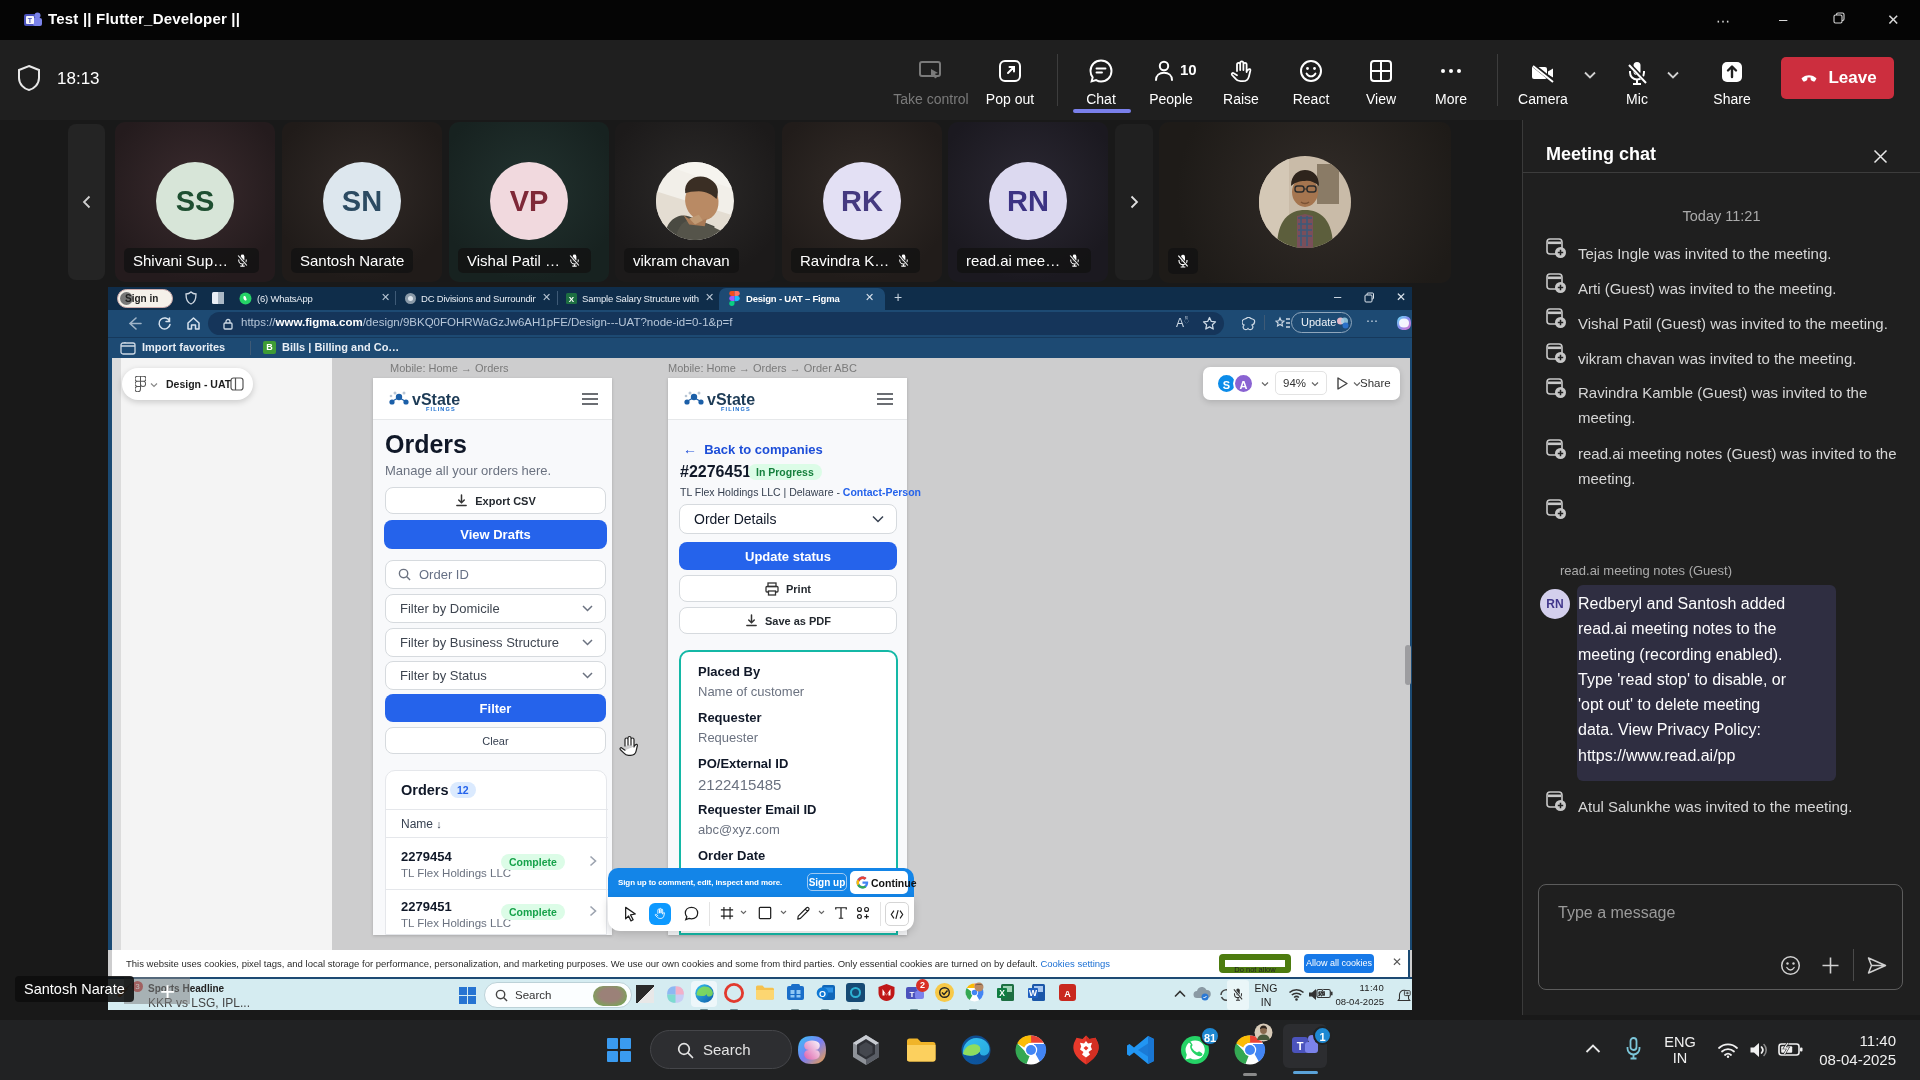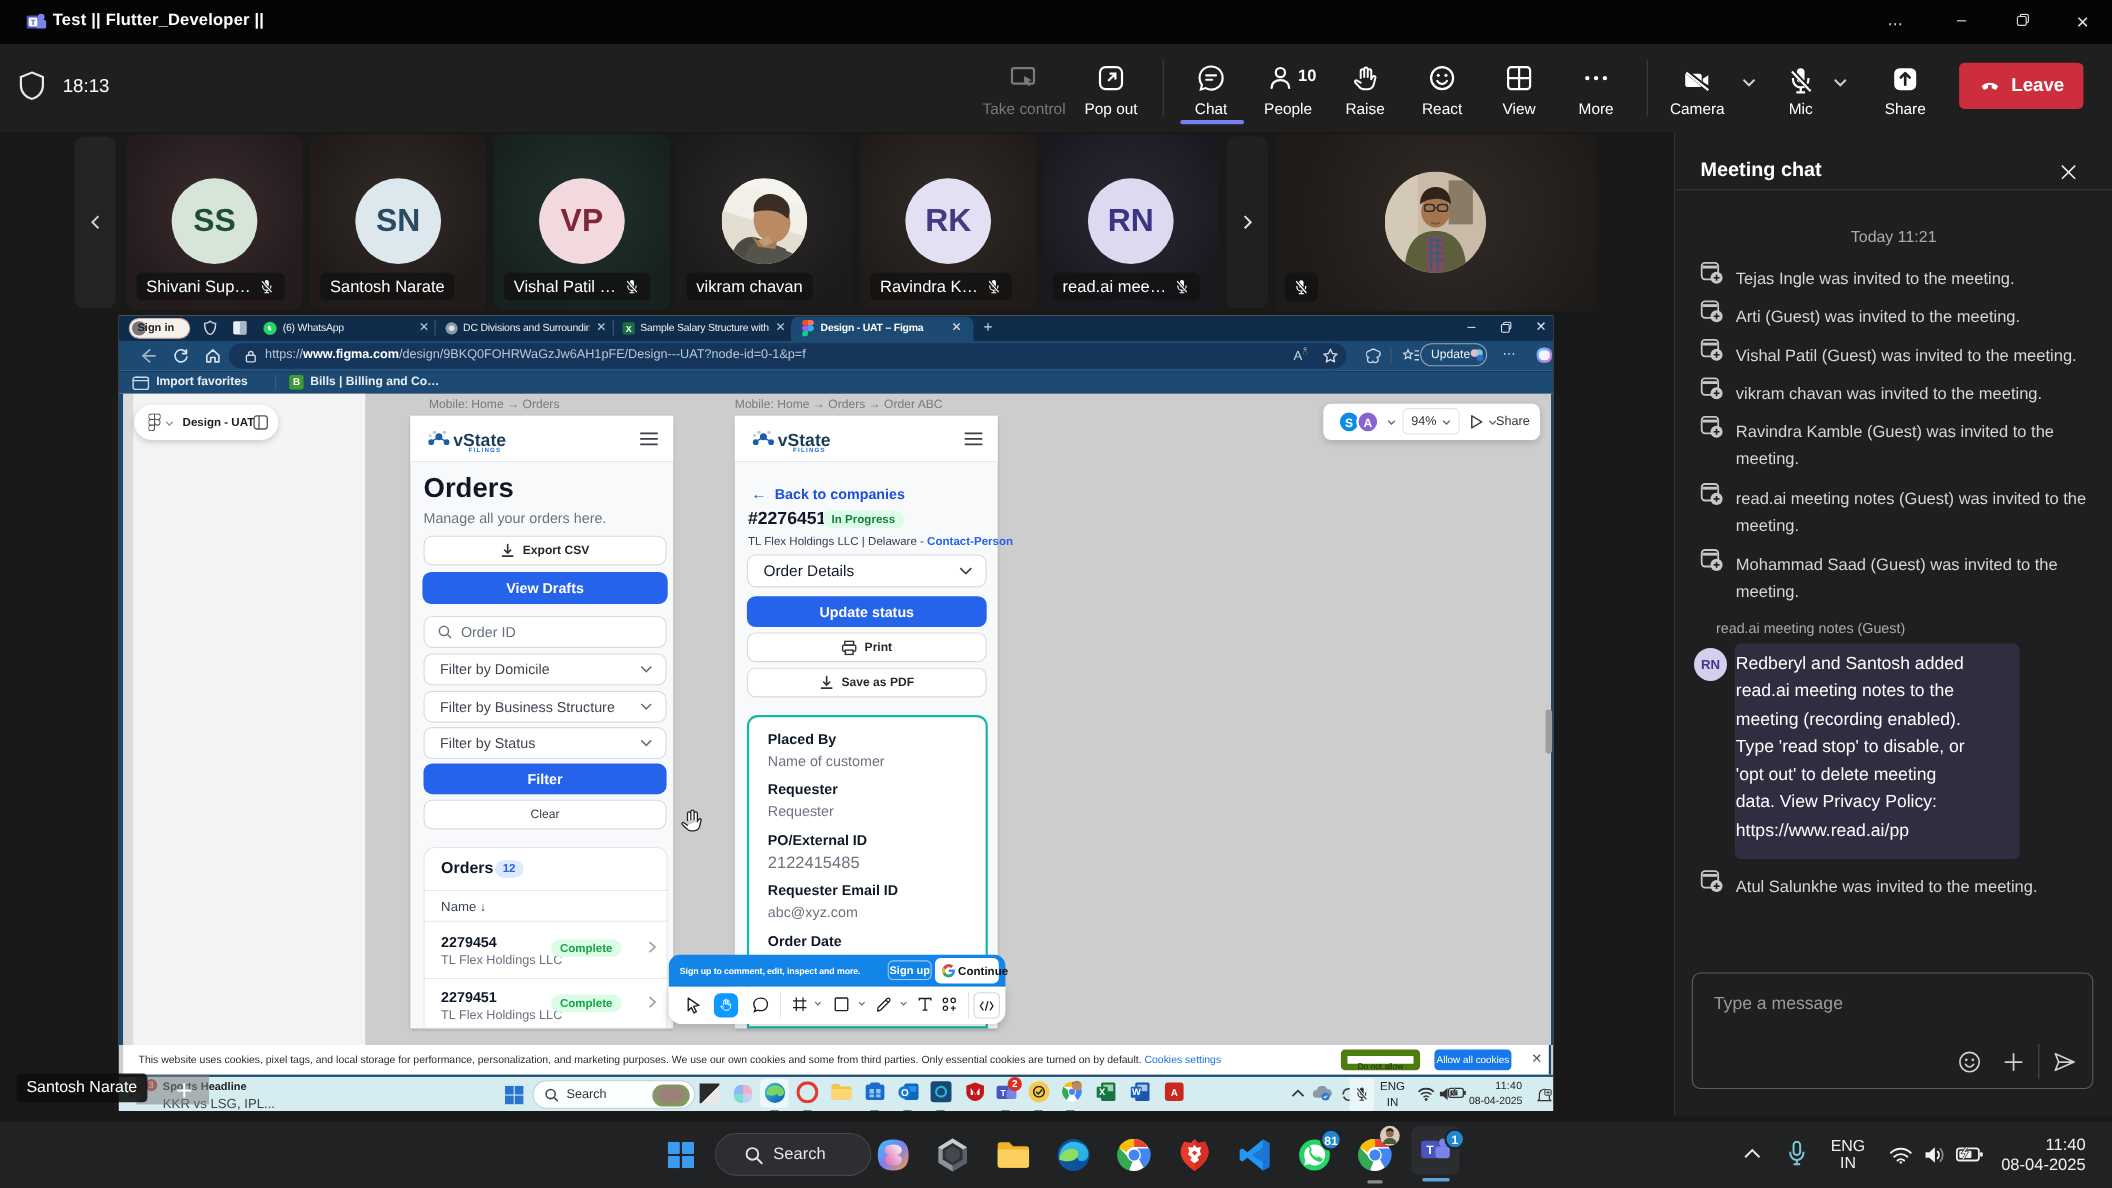--- a/index.html
+++ b/index.html
@@ -883,21 +883,20 @@
         <circle cx="15.5" cy="15.5" r="5.5" fill="#c8c8c8"></circle>
         <path d="M15.5 12.8 V18.2 M12.8 15.5 H18.2" stroke="#1f1f1f" stroke-width="1.5"></path>
       </svg>
   <div class="event" style="left:55px;top:321px;width:320px">read.ai meeting notes (Guest) was invited to the meeting.</div>
   <svg class="eicon" style="top:378px" viewBox="0 0 22 22">
         <rect x="2" y="2" width="15" height="15" rx="3" fill="none" stroke="#c8c8c8" stroke-width="1.6"></rect>
         <rect x="2.8" y="4.5" width="13.4" height="2.6" fill="#c8c8c8"></rect>
         <circle cx="15.5" cy="15.5" r="5.5" fill="#c8c8c8"></circle>
         <path d="M15.5 12.8 V18.2 M12.8 15.5 H18.2" stroke="#1f1f1f" stroke-width="1.5"></path>
       </svg>
-  <div class="event" style="left:55px;top:381px;width:320px">Mohammad Saad (Guest) was invited to the meeting.</div>
 
   <div class="abs" style="left:37px;top:443px;font-size:13px;color:#ababab">read.ai meeting notes (Guest)</div>
   <div class="avatar" style="left:17px;top:469px;width:30px;height:30px;background:#d3cfec;color:#40368a;font-size:12px">RN</div>
   <div class="abs" style="left:54px;top:465px;width:259px;height:196px;background:#2f2e41;border-radius:6px;color:#fdfdfe;font-size:16px;line-height:25.3px;padding:6px 0 0 1px;white-space:nowrap">Redberyl and Santosh added<br>read.ai meeting notes to the<br>meeting (recording enabled).<br>Type 'read stop' to disable, or<br>'opt out' to delete meeting<br>data. View Privacy Policy:<br>https://www.read.ai/pp</div>
 
   <svg class="eicon" style="top:670px" viewBox="0 0 22 22">
         <rect x="2" y="2" width="15" height="15" rx="3" fill="none" stroke="#c8c8c8" stroke-width="1.6"></rect>
         <rect x="2.8" y="4.5" width="13.4" height="2.6" fill="#c8c8c8"></rect>
         <circle cx="15.5" cy="15.5" r="5.5" fill="#c8c8c8"></circle>
         <path d="M15.5 12.8 V18.2 M12.8 15.5 H18.2" stroke="#1f1f1f" stroke-width="1.5"></path>

